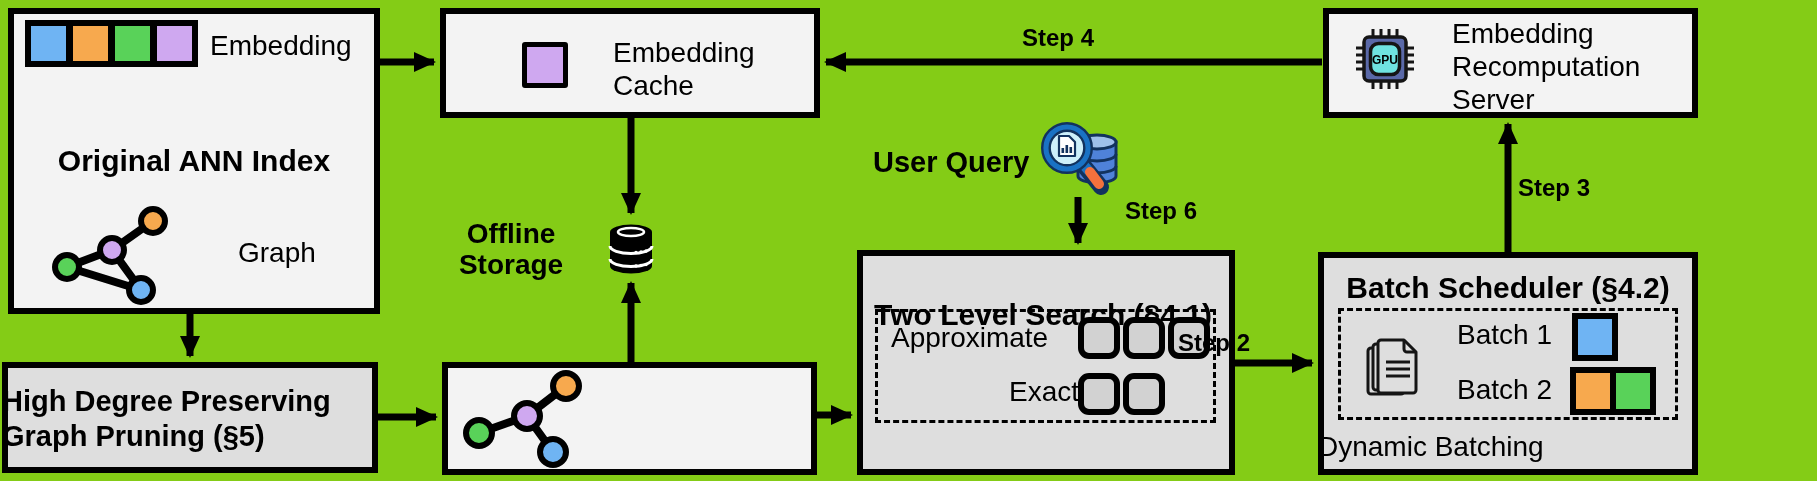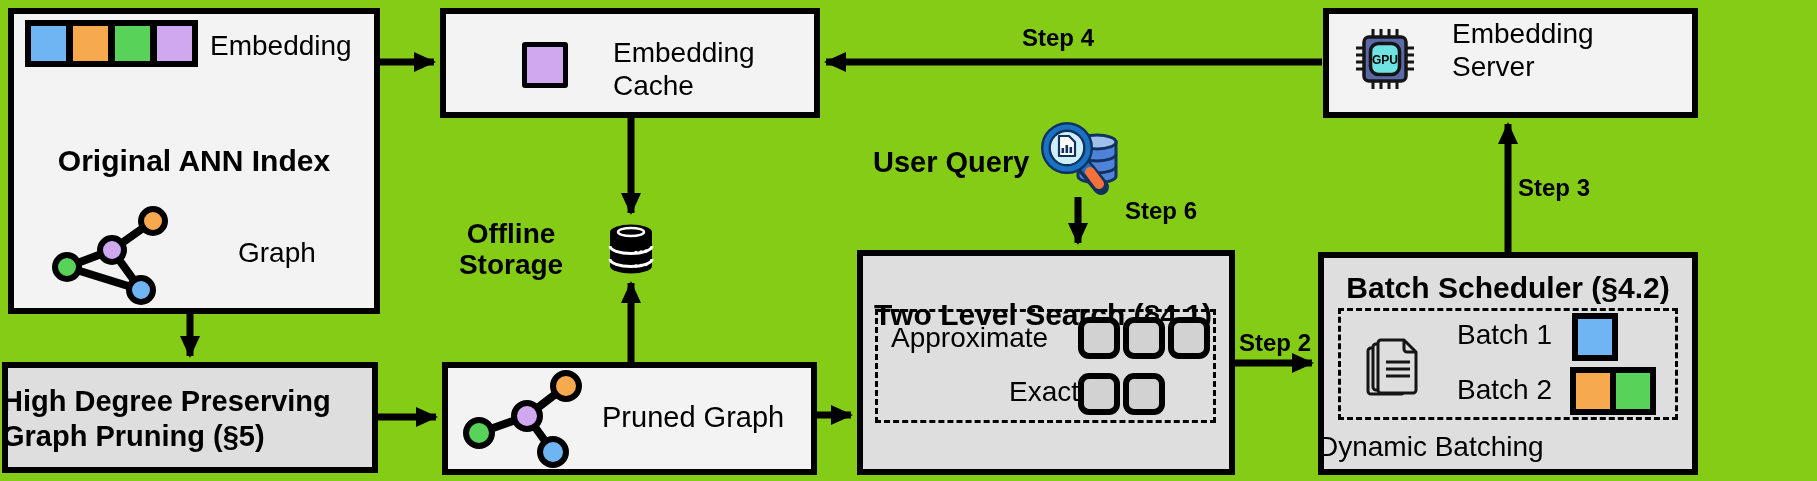--- a/index.html
+++ b/index.html
@@ -88,21 +88,20 @@
     <g fill="#fff">
       <circle cx="29" cy="29.5" r="1.7"></circle>
         <circle cx="34" cy="29" r="1.7"></circle>
         <circle cx="39" cy="28" r="1.7"></circle>
       <circle cx="29" cy="43" r="1.7"></circle>
         <circle cx="34" cy="42.5" r="1.7"></circle>
         <circle cx="39" cy="41.5" r="1.7"></circle>
     </g>
   </svg>
 
-  <div class="lbl" style="left:602px;top:401px;font-size:29px;">Pruned Graph</div>
 
   <div class="lbl bold" style="left:873px;top:146px;font-size:29px;">User Query</div>
 
   <svg class="icon" style="left:1040px;top:121px;" width="80" height="78" viewBox="0 0 80 78">
 
     <g>
       <path d="M38,21 v34 a19,7 0 0 0 38,0 V21 Z" fill="#4f82d9" stroke="#12325e" stroke-width="3"></path>
       <path d="M38,33 a19,7 0 0 0 38,0" fill="none" stroke="#12325e" stroke-width="3"></path>
       <path d="M38,45 a19,7 0 0 0 38,0" fill="none" stroke="#12325e" stroke-width="3"></path>
       <ellipse cx="57" cy="21" rx="19" ry="7" fill="#9fc0ea" stroke="#12325e" stroke-width="3"></ellipse>
@@ -190,25 +189,26 @@
       <line x1="51" y1="36" x2="60" y2="36"></line>
         <line x1="51" y1="43" x2="60" y2="43"></line>
     </g>
     <rect x="10" y="11" width="42" height="44" rx="5" stroke="#151515" stroke-width="3.5" fill="#5a69a8"></rect>
     <rect x="16.5" y="17.5" width="29" height="31" rx="8" stroke="#151515" stroke-width="3.5" fill="#6fe3e1"></rect>
     <text x="31" y="38" text-anchor="middle" font-size="12" font-weight="bold" fill="#000" font-family="Liberation Sans, DejaVu Sans, sans-serif">GPU</text>
   </svg>
 
   <div class="lbl2" style="left:1452px;top:17px;line-height:33px;">
     <div>Embedding</div>
+    <div>Recomputation</div>
     <div>Server</div>
   </div>
 
   <div class="step" style="left:1125px;top:197px;">Step 6</div>
-  <div class="step" style="left:1239px;top:329px;">Step 2</div>
+  <div class="step" style="left:1178px;top:329px;">Step 2</div>
   <div class="step" style="left:1518px;top:174px;">Step 3</div>
   <div class="step" style="left:1022px;top:24px;">Step 4</div>
 
   <svg id="overlay" width="1817" height="481" viewBox="0 0 1817 481">
     <defs>
       <marker id="ah" viewBox="0 0 24 24" markerWidth="24" markerHeight="24" markerUnits="userSpaceOnUse" refX="21" refY="12" orient="auto">
         <path d="M1,2 L23,12 L1,22 Z" fill="#000"></path>
       </marker>
     </defs>
 

